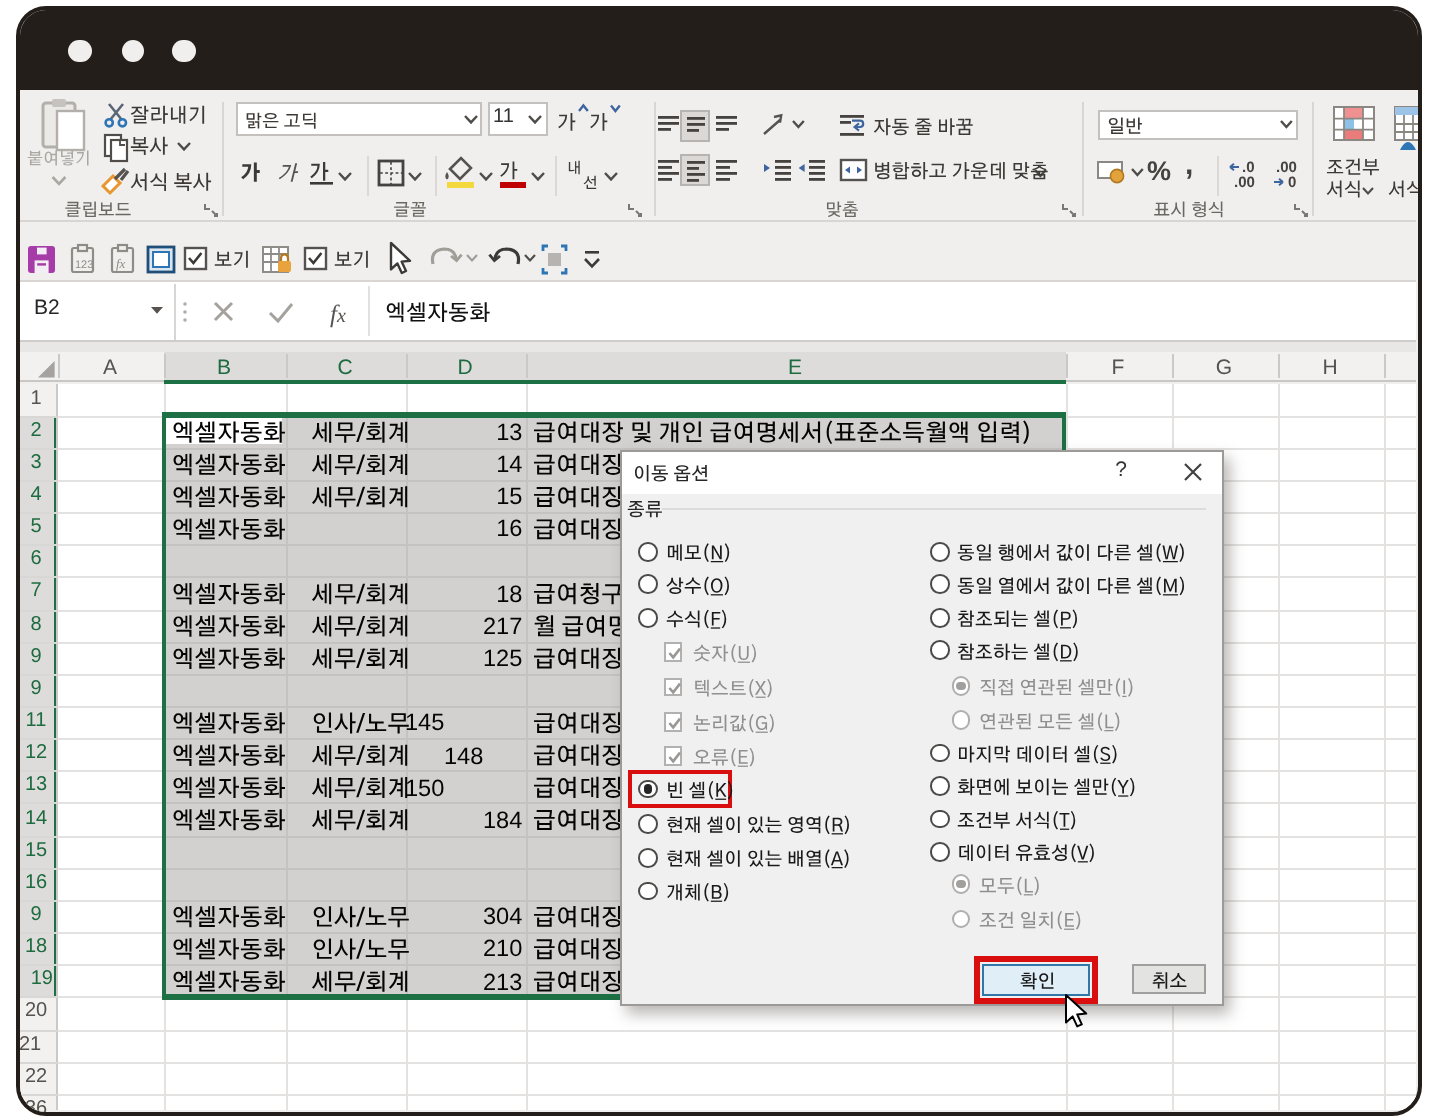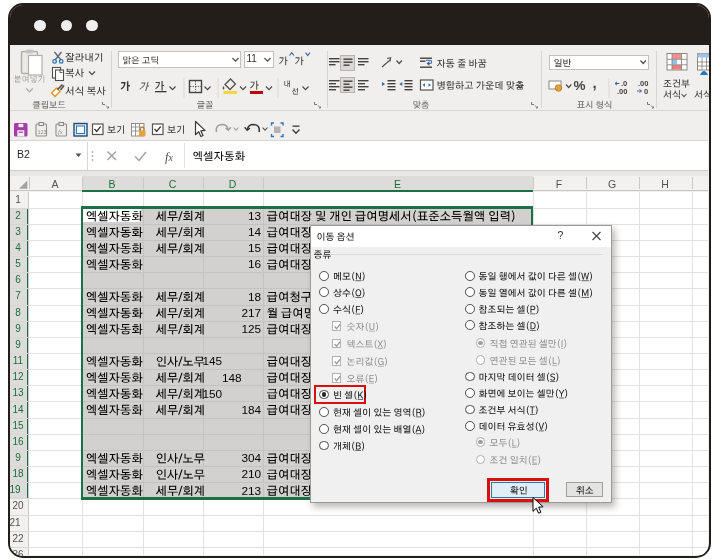--- a/index.html
+++ b/index.html
@@ -141,21 +141,21 @@
       <div class="a" style="left:10px;top:323.275px;width:17px;height:12px;font:10px 'Liberation Sans',sans-serif;color:#1e6b40;text-align:center">9</div>
       <div class="a" style="left:10px;top:339.425px;width:17px;height:12px;font:10px 'Liberation Sans',sans-serif;color:#1e6b40;text-align:center">9</div>
       <div class="a" style="left:10px;top:355.575px;width:17px;height:12px;font:10px 'Liberation Sans',sans-serif;color:#1e6b40;text-align:center">11</div>
       <div class="a" style="left:10px;top:371.725px;width:17px;height:12px;font:10px 'Liberation Sans',sans-serif;color:#1e6b40;text-align:center">12</div>
       <div class="a" style="left:10px;top:387.875px;width:17px;height:12px;font:10px 'Liberation Sans',sans-serif;color:#1e6b40;text-align:center">13</div>
       <div class="a" style="left:10px;top:404.025px;width:17px;height:12px;font:10px 'Liberation Sans',sans-serif;color:#1e6b40;text-align:center">14</div>
       <div class="a" style="left:10px;top:420.175px;width:17px;height:12px;font:10px 'Liberation Sans',sans-serif;color:#1e6b40;text-align:center">15</div>
       <div class="a" style="left:10px;top:436.325px;width:17px;height:12px;font:10px 'Liberation Sans',sans-serif;color:#1e6b40;text-align:center">16</div>
       <div class="a" style="left:10px;top:452.475px;width:17px;height:12px;font:10px 'Liberation Sans',sans-serif;color:#1e6b40;text-align:center">9</div>
       <div class="a" style="left:10px;top:468.625px;width:17px;height:12px;font:10px 'Liberation Sans',sans-serif;color:#1e6b40;text-align:center">18</div>
-      <div class="a" style="left:10px;top:484.775px;width:17px;height:12px;font:10px 'Liberation Sans',sans-serif;color:#1e6b40;text-align:left">19</div>
+      <div class="a" style="left:10px;top:484.775px;width:17px;height:12px;font:10px 'Liberation Sans',sans-serif;color:#1e6b40;text-align:right">19</div>
       <div class="a" style="left:10px;top:500.925px;width:17px;height:12px;font:10px 'Liberation Sans',sans-serif;color:#55524f;text-align:center">20</div>
       <div class="a" style="left:10px;top:517.075px;width:17px;height:12px;font:10px 'Liberation Sans',sans-serif;color:#55524f;">21</div>
       <div class="a" style="left:10px;top:533.225px;width:17px;height:12px;font:10px 'Liberation Sans',sans-serif;color:#55524f;text-align:center">22</div>
       <div class="a" style="left:10px;top:549.375px;width:17px;height:12px;font:10px 'Liberation Sans',sans-serif;color:#55524f;text-align:center">36</div>
       <div class="a" style="left:203px;top:209.525px;width:58.7px;height:14px;font:11.8px 'Liberation Sans',sans-serif;color:#040404;text-align:right">13</div>
       <div class="a" style="left:203px;top:225.675px;width:58.7px;height:14px;font:11.8px 'Liberation Sans',sans-serif;color:#040404;text-align:right">14</div>
       <div class="a" style="left:203px;top:241.825px;width:58.7px;height:14px;font:11.8px 'Liberation Sans',sans-serif;color:#040404;text-align:right">15</div>
       <div class="a" style="left:203px;top:257.975px;width:58.7px;height:14px;font:11.8px 'Liberation Sans',sans-serif;color:#040404;text-align:right">16</div>
       <div class="a" style="left:203px;top:290.275px;width:58.7px;height:14px;font:11.8px 'Liberation Sans',sans-serif;color:#040404;text-align:right">18</div>
       <div class="a" style="left:203px;top:306.425px;width:58.7px;height:14px;font:11.8px 'Liberation Sans',sans-serif;color:#040404;text-align:right">217</div>

